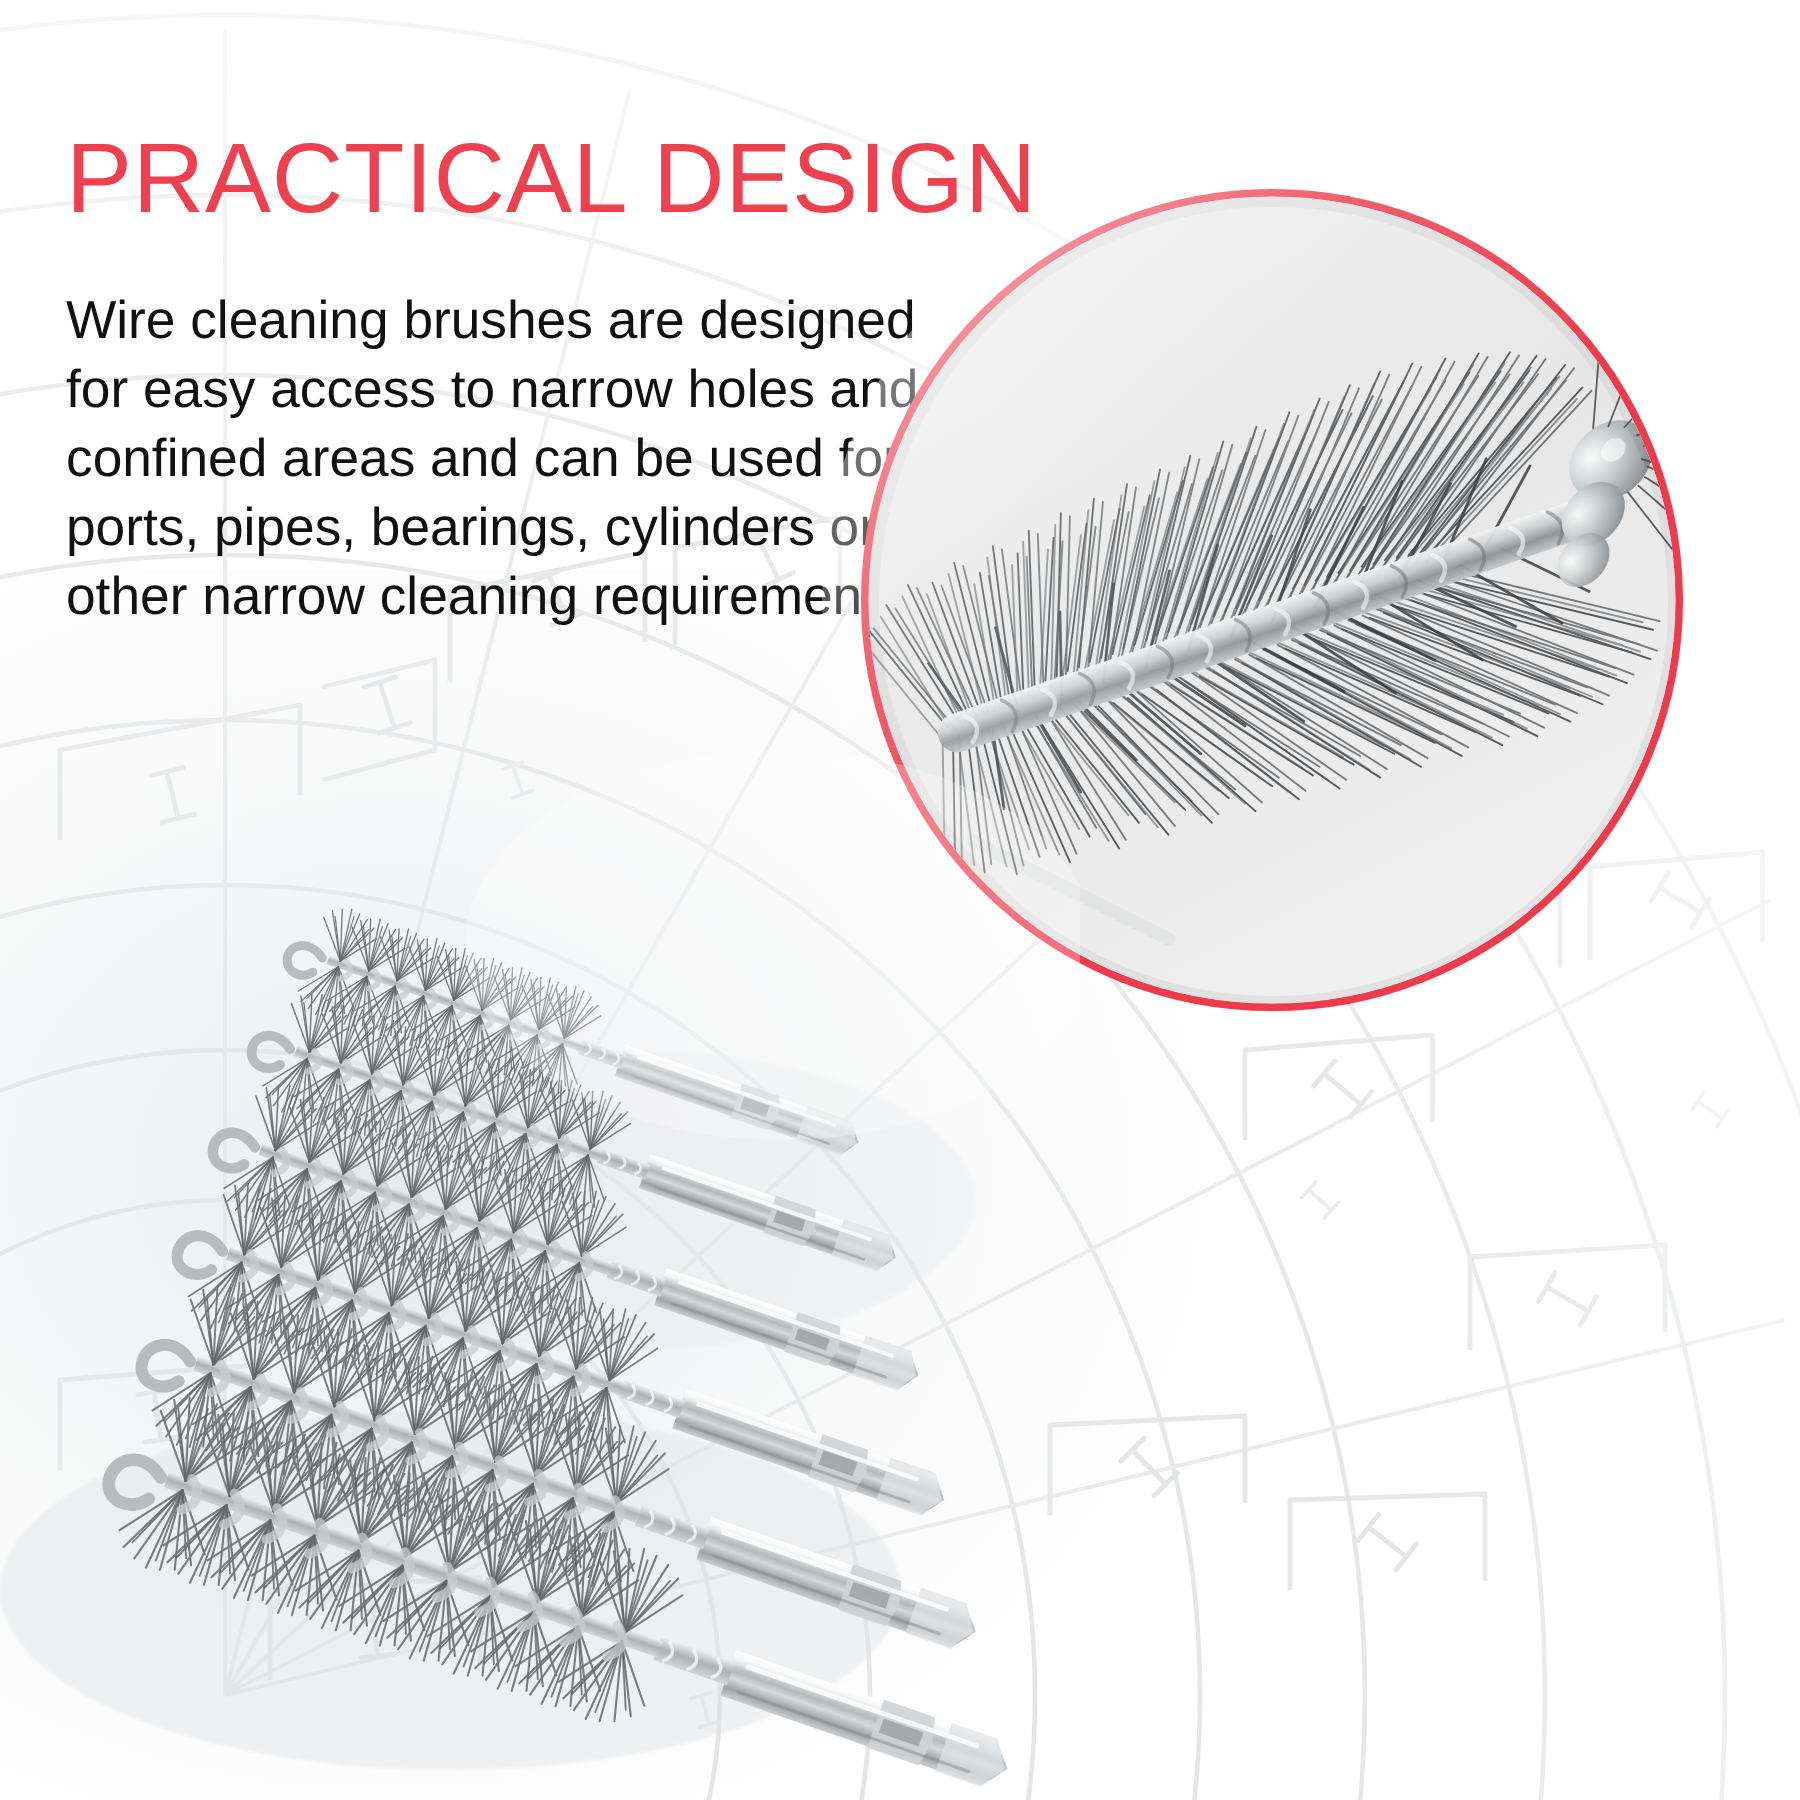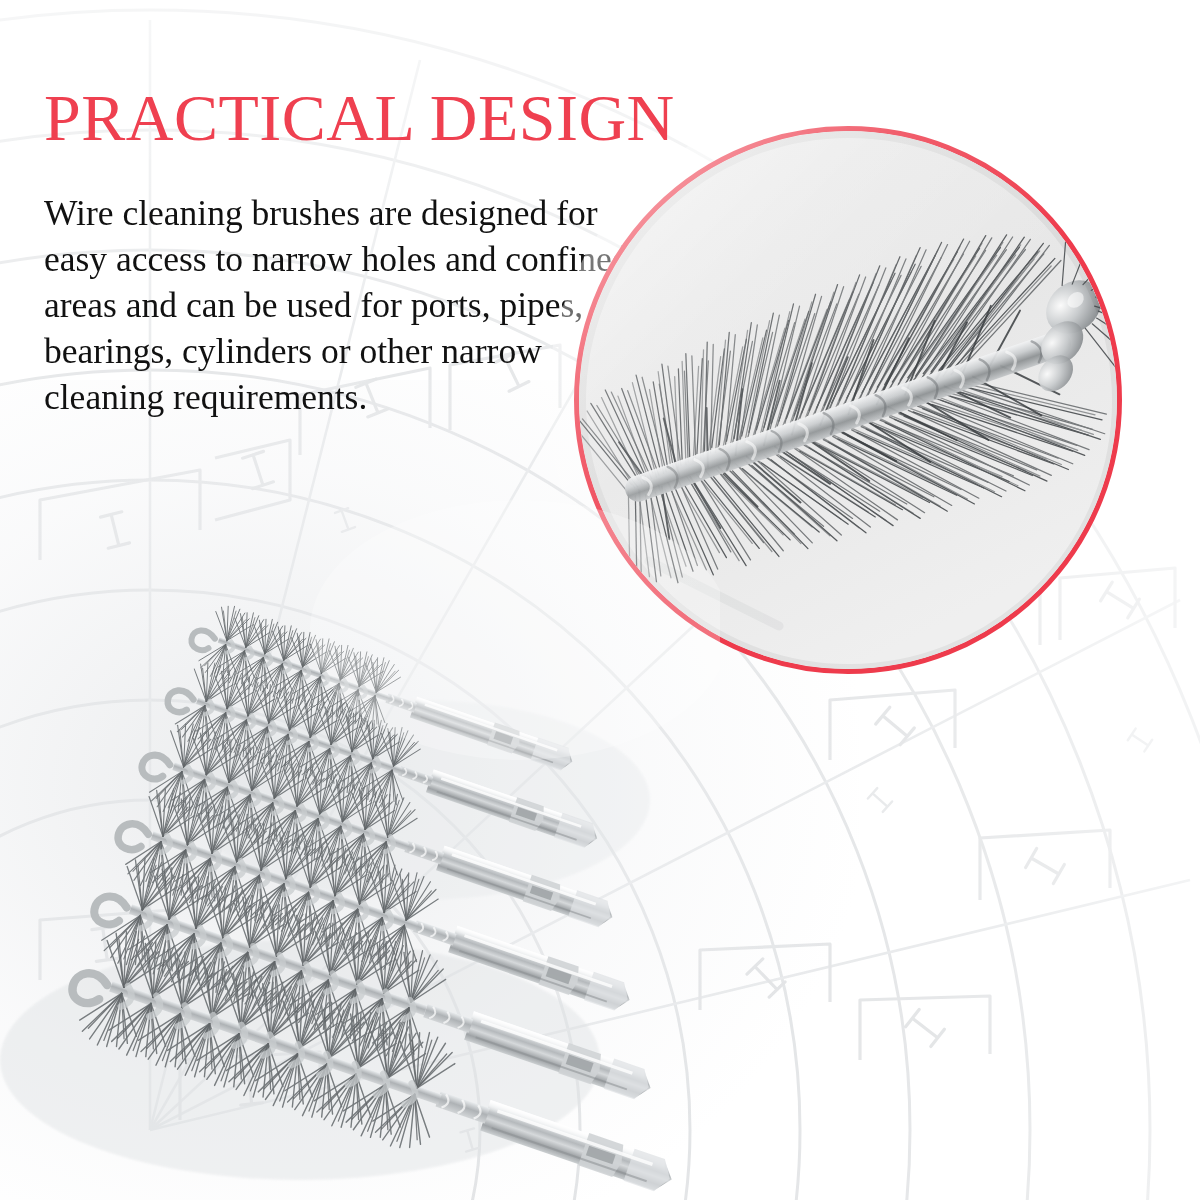--- a/index.html
+++ b/index.html
@@ -6,21 +6,21 @@
     margin: 0;
     padding: 0;
     background: #ffffff;
   }
   #stage {
     position: relative;
     width: 1200px;
     height: 1200px;
     overflow: hidden;
     background: #ffffff;
-    font-family: Liberation Serif, serif;
+    font-family: Liberation Sans, sans-serif;
   }
 
   
   .blueprint {
     position: absolute;
     inset: 0;
     overflow: hidden;
     pointer-events: none;
   }
   .blueprint svg { position:absolute; left:0; top:0; }

